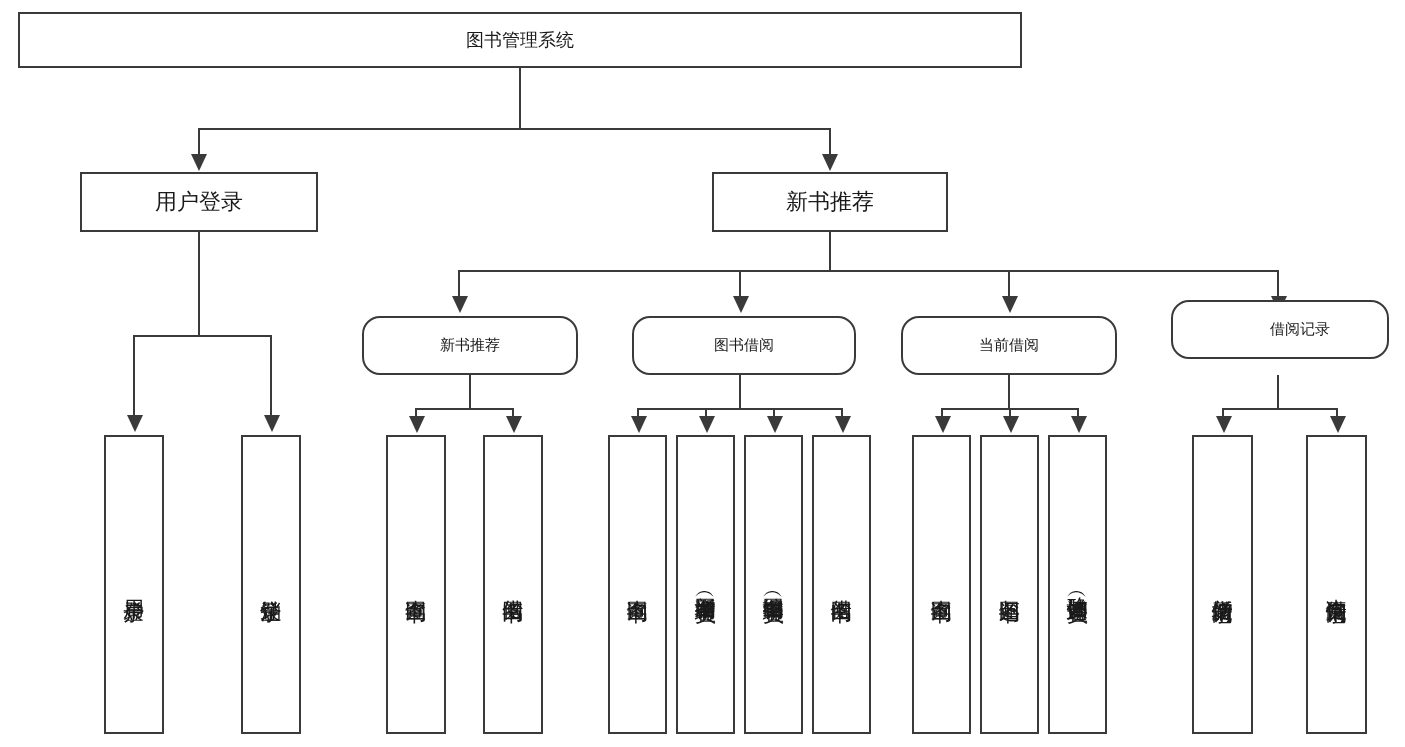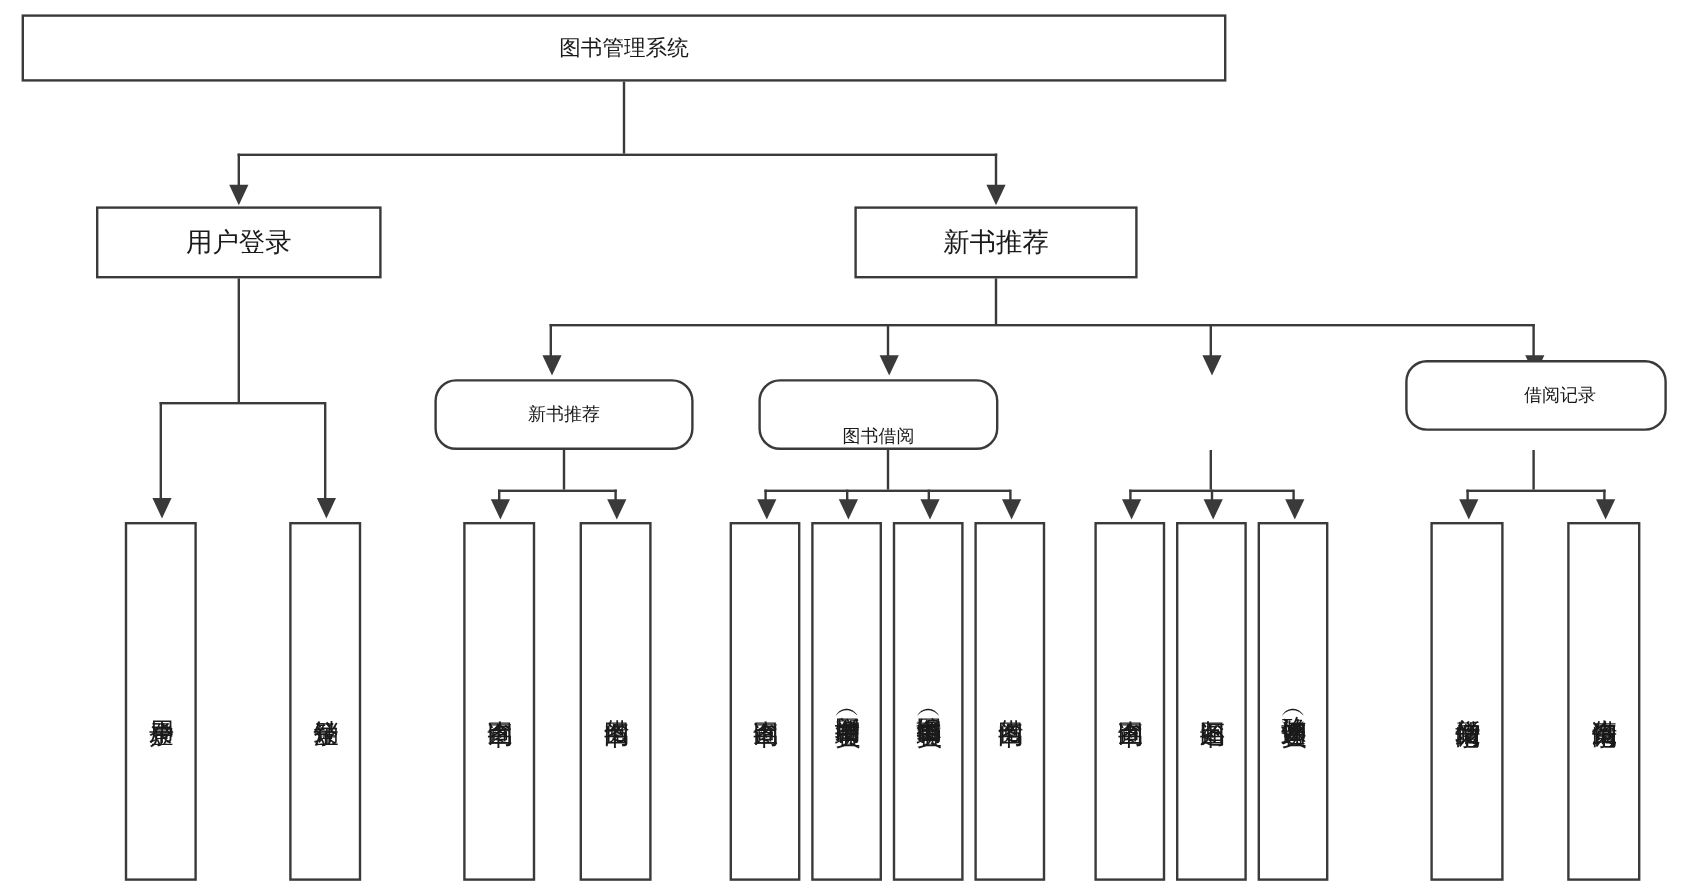--- a/index.html
+++ b/index.html
@@ -133,22 +133,25 @@
   <div class="vline" style="left:739px; top:270px; height:28px;"></div>
   <div class="arrow" style="left:733px; top:296px;"></div>
   <div class="vline" style="left:1008px; top:270px; height:28px;"></div>
   <div class="arrow" style="left:1002px; top:296px;"></div>
   <div class="vline" style="left:1277px; top:270px; height:28px;"></div>
   <div class="arrow" style="left:1271px; top:296px;"></div>
 
   <div class="node lvl3" style="left:362px; top:316px; width:216px; height:59px;">
     <span class="label">新书推荐</span>
   </div>
-  <div class="node lvl3" style="left:632px; top:316px; width:200px; height:59px;align-items:flex-end;">
+  <div class="node lvl3" style="left:632px; top:316px; width:224px; height:59px;">
     <span class="label">图书借阅</span>
+  </div>
+  <div class="node lvl3" style="left:901px; top:316px; width:216px; height:59px;">
+    <span class="label">当前借阅</span>
   </div>
   <div class="node lvl3" style="left:1171px; top:300px; width:218px; height:59px;padding-left:40px;">
     <span class="label">借阅记录</span>
   </div>
 
   <div class="vline" style="left:469px; top:375px; height:33px;"></div>
   <div class="hline" style="left:415px; top:408px; width:99px;"></div>
   <div class="vline" style="left:415px; top:408px; height:10px;"></div>
   <div class="arrow" style="left:409px; top:416px;"></div>
   <div class="vline" style="left:512px; top:408px; height:10px;"></div>

